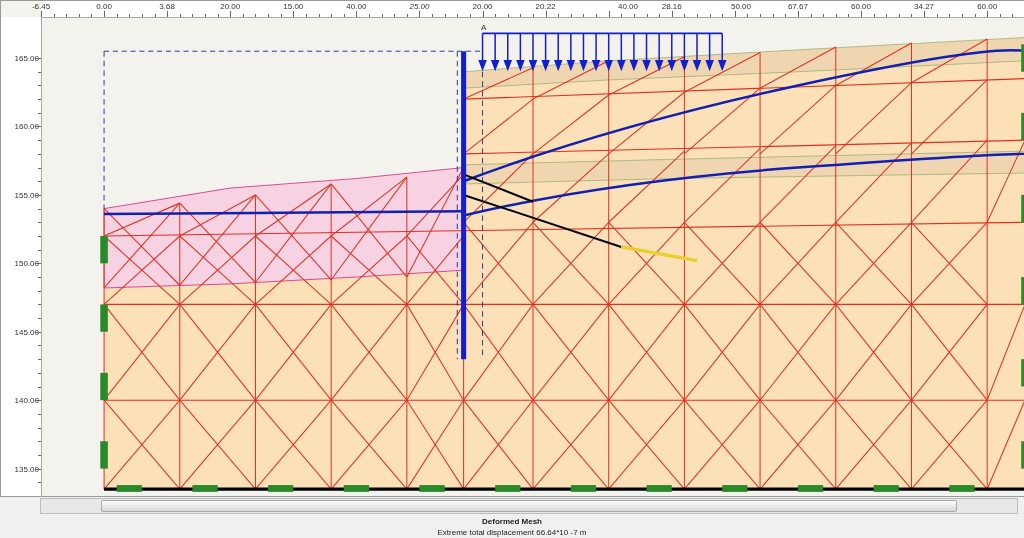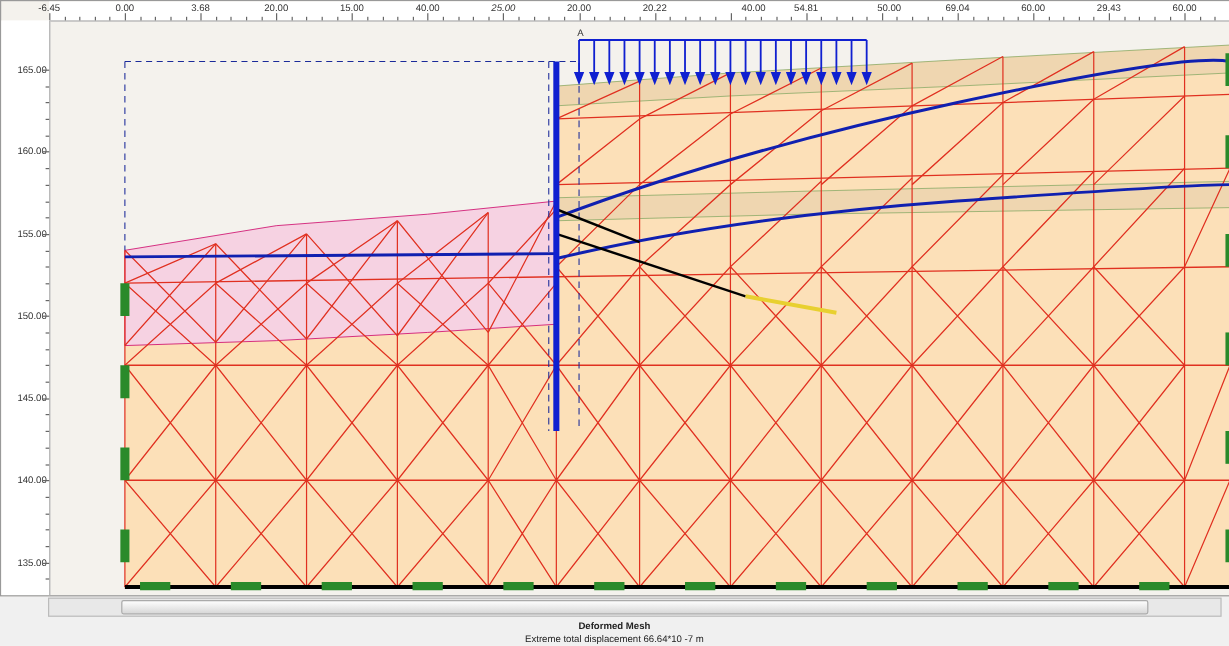--- a/index.html
+++ b/index.html
@@ -77,45 +77,45 @@
       <div class="tick-x" style="left: 517.231px; height: 3px;"></div>
       <div class="tick-x" style="left: 529.846px; height: 3px;"></div>
       <div class="tick-x" style="left: 542.462px; height: 3px;"></div>
       <div class="tick-x" style="left: 555.077px; height: 3px;"></div>
       <div class="xlab" style="left: 587px;">40.00</div>
       <div class="tick-x" style="left: 567.692px; height: 6px;"></div>
       <div class="tick-x" style="left: 580.308px; height: 3px;"></div>
       <div class="tick-x" style="left: 592.923px; height: 3px;"></div>
       <div class="tick-x" style="left: 605.538px; height: 3px;"></div>
       <div class="tick-x" style="left: 618.154px; height: 3px;"></div>
-      <div class="xlab" style="left: 630.769px;">54.81</div>
+      <div class="xlab" style="left: 630.769px;">28.16</div>
       <div class="tick-x" style="left: 630.769px; height: 6px;"></div>
       <div class="tick-x" style="left: 643.385px; height: 3px;"></div>
       <div class="tick-x" style="left: 656px; height: 3px;"></div>
       <div class="tick-x" style="left: 668.615px; height: 3px;"></div>
       <div class="tick-x" style="left: 681.231px; height: 3px;"></div>
       <div class="xlab" style="left: 700px;">50.00</div>
       <div class="tick-x" style="left: 693.846px; height: 6px;"></div>
       <div class="tick-x" style="left: 706.462px; height: 3px;"></div>
       <div class="tick-x" style="left: 719.077px; height: 3px;"></div>
       <div class="tick-x" style="left: 731.692px; height: 3px;"></div>
       <div class="tick-x" style="left: 744.308px; height: 3px;"></div>
-      <div class="xlab" style="left: 756.923px;">69.04</div>
+      <div class="xlab" style="left: 756.923px;">67.67</div>
       <div class="tick-x" style="left: 756.923px; height: 6px;"></div>
       <div class="tick-x" style="left: 769.538px; height: 3px;"></div>
       <div class="tick-x" style="left: 782.154px; height: 3px;"></div>
       <div class="tick-x" style="left: 794.769px; height: 3px;"></div>
       <div class="tick-x" style="left: 807.385px; height: 3px;"></div>
       <div class="xlab" style="left: 820px;">60.00</div>
       <div class="tick-x" style="left: 820px; height: 6px;"></div>
       <div class="tick-x" style="left: 832.615px; height: 3px;"></div>
       <div class="tick-x" style="left: 845.231px; height: 3px;"></div>
       <div class="tick-x" style="left: 857.846px; height: 3px;"></div>
       <div class="tick-x" style="left: 870.462px; height: 3px;"></div>
-      <div class="xlab" style="left: 883.077px;">29.43</div>
+      <div class="xlab" style="left: 883.077px;">34.27</div>
       <div class="tick-x" style="left: 883.077px; height: 6px;"></div>
       <div class="tick-x" style="left: 895.692px; height: 3px;"></div>
       <div class="tick-x" style="left: 908.308px; height: 3px;"></div>
       <div class="tick-x" style="left: 920.923px; height: 3px;"></div>
       <div class="tick-x" style="left: 933.538px; height: 3px;"></div>
       <div class="xlab" style="left: 946.154px;">60.00</div>
       <div class="tick-x" style="left: 946.154px; height: 6px;"></div>
       <div class="tick-x" style="left: 958.769px; height: 3px;"></div>
       <div class="tick-x" style="left: 971.385px; height: 3px;"></div>
     </div>

